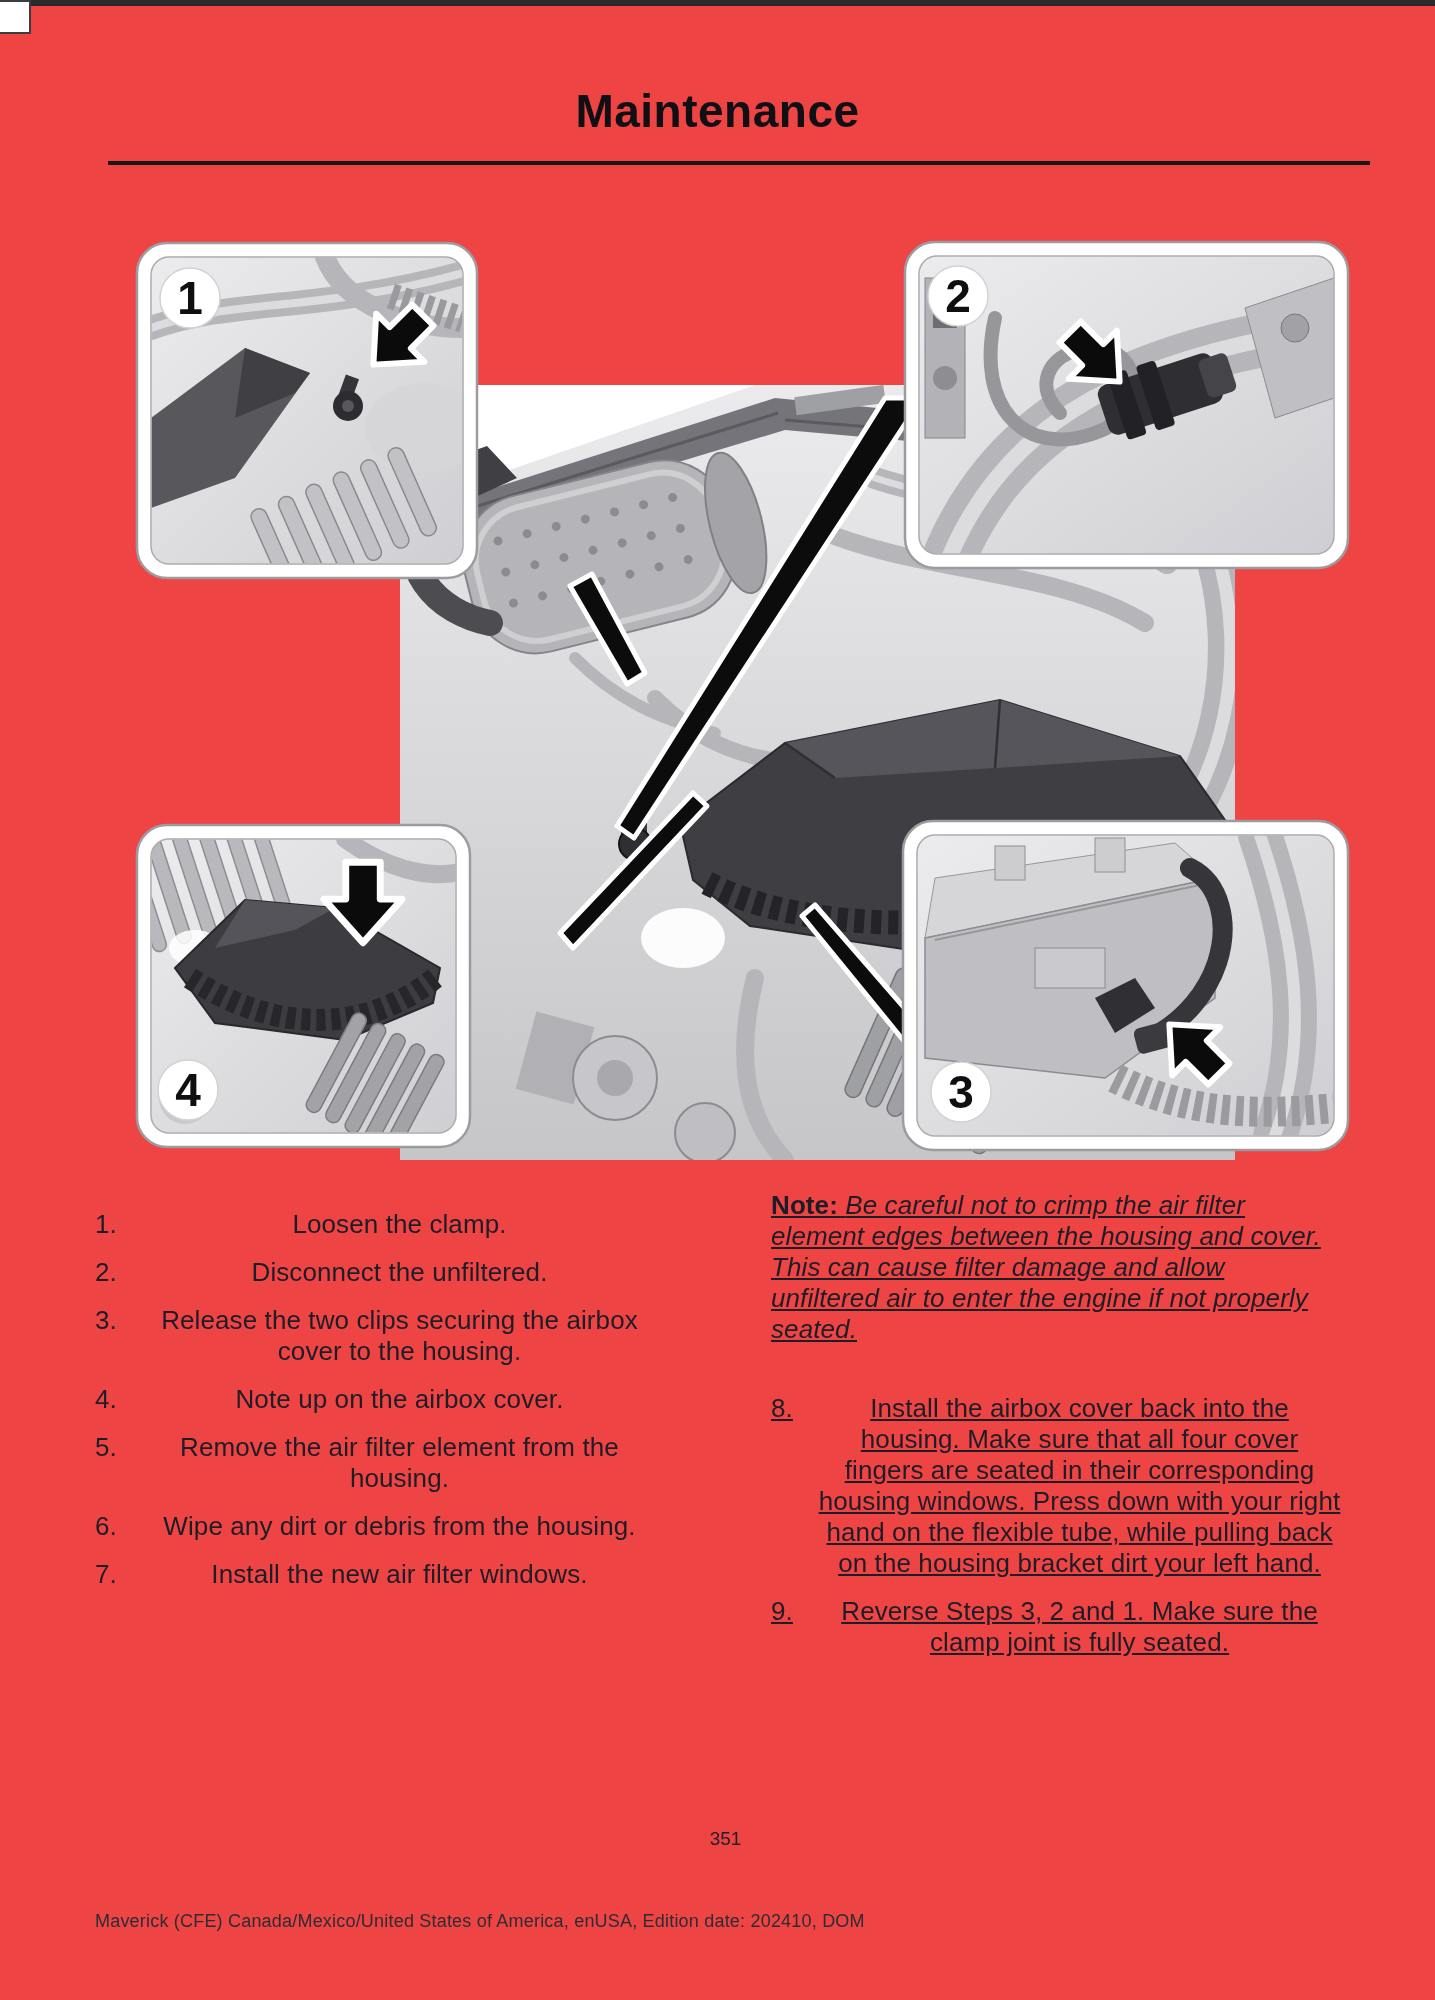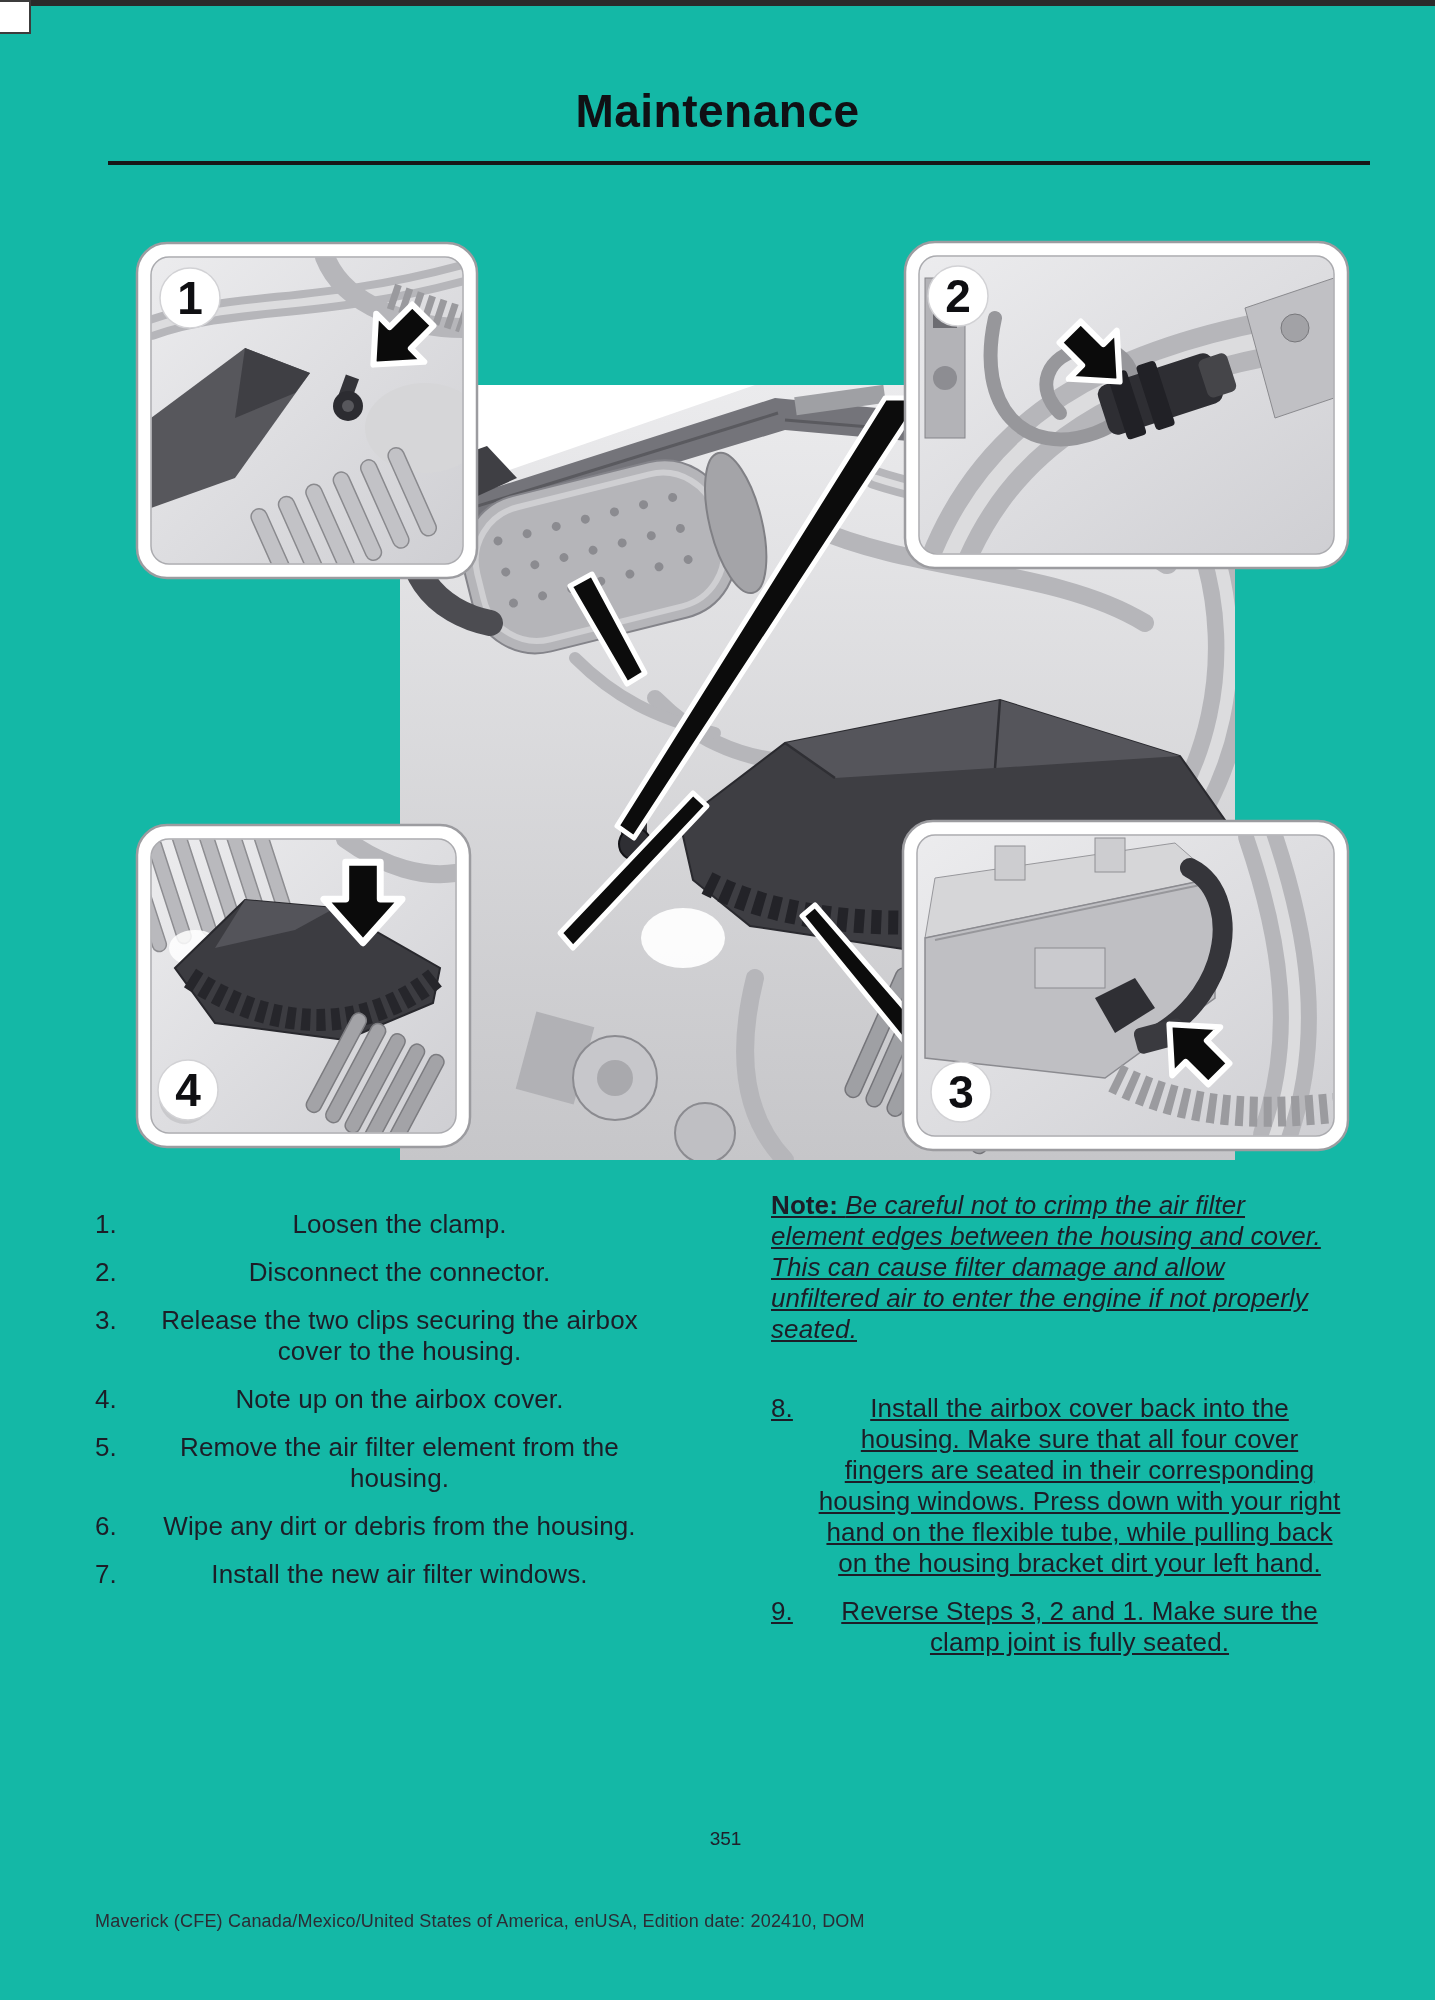--- a/index.html
+++ b/index.html
@@ -1,16 +1,16 @@
 <!DOCTYPE html>
 <html><head>
 <meta charset="utf-8">
 <style>
   html,body{margin:0;padding:0;background:#ffffff;}
-  .page{position:relative;width:1435px;height:2000px;background:#14b8a6;overflow:hidden;
+  .page{position:relative;width:1435px;height:2000px;background:#ef4444;overflow:hidden;
         font-family:"Liberation Sans",sans-serif;color:#1d1d27;}
   .top-bar{position:absolute;left:0;top:0;width:100%;height:6px;background:#2b2b2b;}
   .corner-box{position:absolute;left:0;top:0;width:31px;height:34px;box-sizing:border-box;
               border:2px solid #3c3c3c;border-left:none;background:#fff;}
   .page-title{position:absolute;left:0;top:84px;width:100%;text-align:center;
               font-size:46px;font-weight:bold;letter-spacing:.5px;color:#101014;}
   .title-rule{position:absolute;left:108px;top:161px;width:1262px;height:4px;background:#171717;}
   .figure{position:absolute;left:95px;top:178px;width:1260px;height:990px;}
 
   .col{position:absolute;font-size:26px;line-height:31px;letter-spacing:.1px;color:#1d1d27;}
@@ -273,21 +273,21 @@
     </g>
   </svg>
 
   <div class="col col-left">
     <div class="step">
       <span class="n">1.</span>
       <span class="t">Loosen the clamp.</span>
     </div>
     <div class="step">
       <span class="n">2.</span>
-      <span class="t">Disconnect the connector.</span>
+      <span class="t">Disconnect the unfiltered.</span>
     </div>
     <div class="step">
       <span class="n">3.</span>
       <span class="t">Release the two clips securing the airbox cover to the housing.</span>
     </div>
     <div class="step">
       <span class="n">4.</span>
       <span class="t">Note up on the airbox cover.</span>
     </div>
     <div class="step">

